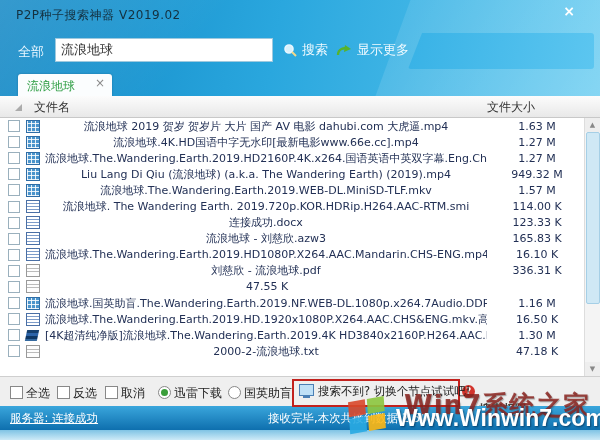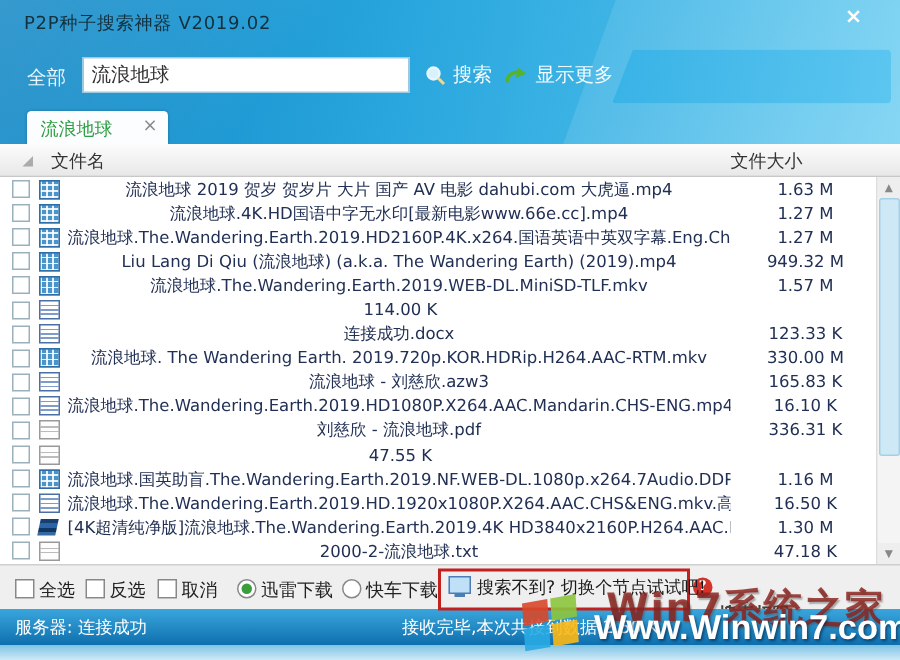--- a/index.html
+++ b/index.html
@@ -87,21 +87,21 @@
   .monicon{width:13px;height:10px;background:#bfe0f7;border:1px solid #4a7fb5;position:relative;}
   .monicon::after{content:"";position:absolute;left:3px;bottom:-3px;width:7px;height:2px;background:#4a7fb5;}
   .nodetext{font-size:11.5px;color:#1a1a1a;white-space:nowrap;}
   .qbadge{position:absolute;left:462px;top:8px;width:13px;height:13px;border-radius:50%;background:#d2342c;
           color:#fff;font-size:9px;font-weight:bold;text-align:center;line-height:13px;}
   .permtext{position:absolute;left:479px;top:24px;font-size:12px;font-weight:bold;color:#44403c;}
 
   
   .statusbar{position:absolute;left:0;top:406px;width:600px;height:24px;
           background:linear-gradient(#3aa6dc,#0e6fae);}
-  .st-left{position:absolute;left:10px;top:5px;font-size:11.5px;color:#fff;}
+  .st-left{position:absolute;left:10px;top:5px;font-size:11.5px;color:#fff;text-decoration:underline;}
   .st-mid{position:absolute;left:268px;top:5px;font-size:11.5px;color:#fff;}
   .bottomstrip{position:absolute;left:0;top:430px;width:600px;height:10px;
           background:linear-gradient(#7fc3e4,#cdeaf7);}
 
   
   .watermark{position:absolute;inset:0;pointer-events:none;z-index:10;}
   .wm-flag{position:absolute;left:349px;top:398px;width:40px;height:36px;opacity:.9;
           transform:rotate(-4deg);}
   .pane{position:absolute;width:17px;height:15px;transform:skewY(-6deg);}
   .p1{left:0;top:2px;background:#d9482b;} .p2{left:19px;top:0;background:#8cc63e;}
@@ -195,36 +195,31 @@
     <div class="row">
       <span class="cb"></span>
       <span class="ficon icon-film"></span>
       <span class="fname">流浪地球.The.Wandering.Earth.2019.WEB-DL.MiniSD-TLF.mkv</span>
       <span class="fsize">1.57 M</span>
     </div>
 
     <div class="row">
       <span class="cb"></span>
       <span class="ficon icon-doc"></span>
+      <span class="fname">流浪地球. The Wandering Earth. 2019.720p.KOR.HDRip.H264.AAC-RTM.smi</span>
       <span class="fsize">114.00 K</span>
     </div>
 
     <div class="row">
       <span class="cb"></span>
       <span class="ficon icon-doc"></span>
       <span class="fname">连接成功.docx</span>
       <span class="fsize">123.33 K</span>
     </div>
 
-    <div class="row">
-      <span class="cb"></span>
-      <span class="ficon icon-film"></span>
-      <span class="fname">流浪地球. The Wandering Earth. 2019.720p.KOR.HDRip.H264.AAC-RTM.mkv</span>
-      <span class="fsize">330.00 M</span>
-    </div>
 
     <div class="row">
       <span class="cb"></span>
       <span class="ficon icon-doc"></span>
       <span class="fname">流浪地球 - 刘慈欣.azw3</span>
       <span class="fsize">165.83 K</span>
     </div>
 
     <div class="row">
       <span class="cb"></span>
@@ -284,21 +279,21 @@
   <div class="toolbar">
     <span class="cbox" style="left:10px"></span>
     <span class="tlabel" style="left:26px">全选</span>
     <span class="cbox" style="left:57px"></span>
     <span class="tlabel" style="left:73px">反选</span>
     <span class="cbox" style="left:105px"></span>
     <span class="tlabel" style="left:121px">取消</span>
     <span class="radio checked" style="left:158px"></span>
     <span class="tlabel" style="left:174px">迅雷下载</span>
     <span class="radio" style="left:228px"></span>
-    <span class="tlabel" style="left:244px">快车下载</span>
+    <span class="tlabel" style="left:244px">国英助盲</span>
 
     <div class="redbox"></div>
     <span class="nodebtn">
       <span class="monicon"></span>
       <span class="nodetext">搜索不到? 切换个节点试试吧!</span>
     </span>
     <span class="qbadge">?</span>
     <span class="permtext">搜索权限</span>
   </div>
 

